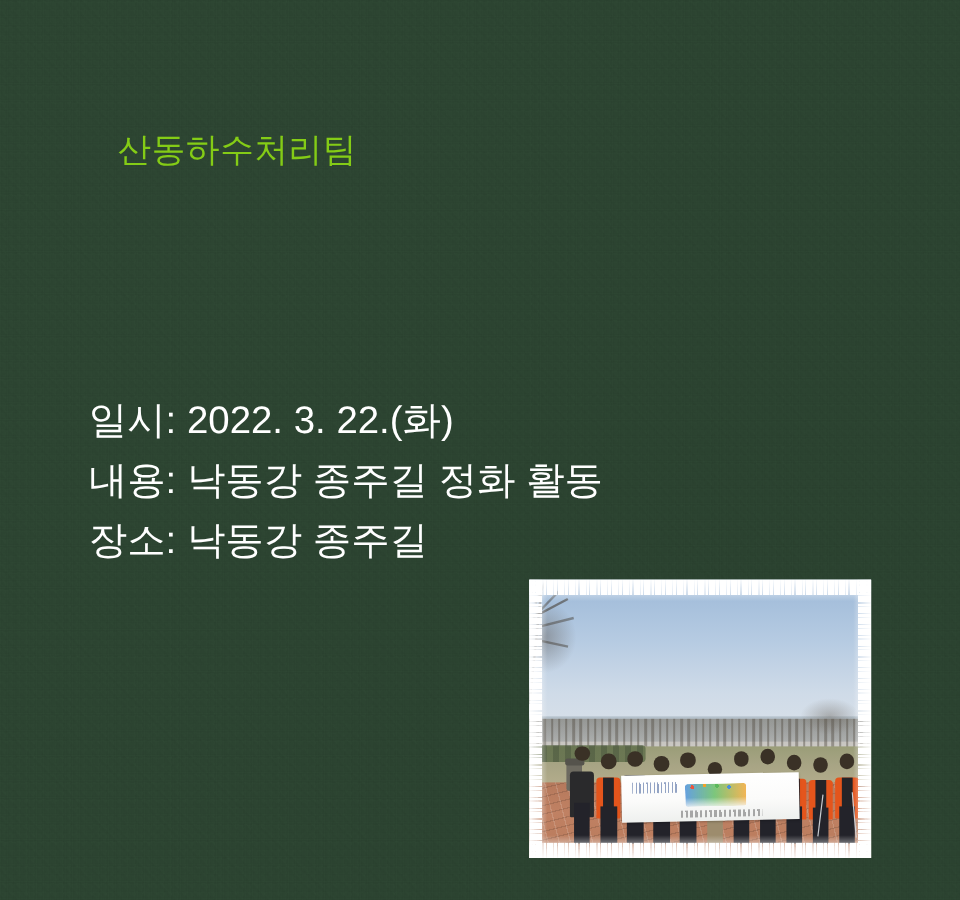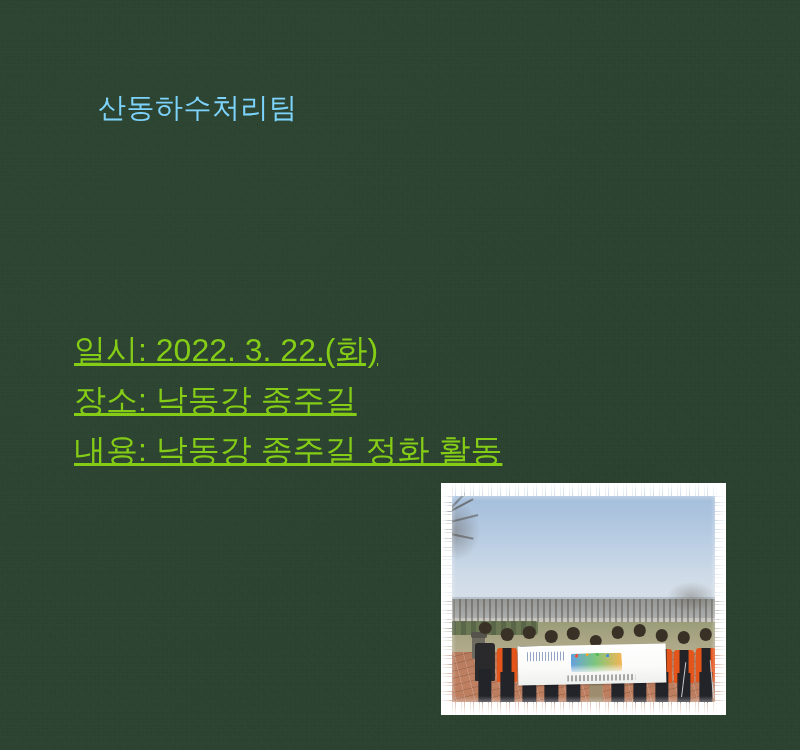--- a/index.html
+++ b/index.html
@@ -34,48 +34,47 @@
       radial-gradient(circle at 22% 28%, rgba(255,255,255,.035), rgba(0,0,0,0) 55%),
       radial-gradient(circle at 78% 72%, rgba(0,0,0,.06), rgba(0,0,0,0) 60%);
     background-size: 6px 6px, 7px 7px, 11px 11px, 100% 100%, 100% 100%;
     mix-blend-mode: overlay;
   }
 
   
   #subtitle {
     position: absolute;
     left: 98px;
-    top: 90px;
+    top: 107px;
     font-size: 28px;
     line-height: 1.25;
     letter-spacing: .5px;
-    color: #7dd3fc;
+    color: #84cc16;
     white-space: nowrap;
   }
 
   #title {
     position: absolute;
     left: 230px;
     top: 176px;
     font-size: 46px;
     line-height: 1.2;
     letter-spacing: 1px;
     color: #e8951f;
     white-space: nowrap;
   }
 
   #details {
     position: absolute;
     left: 74px;
     top: 325px;
-    color: #84cc16;
+    color: #ffffff;
     font-size: 32px;
     line-height: 50px;
     white-space: nowrap;
-    text-decoration: underline;
   }
   .detail-line {
     display: block;
   }
 
   
   #photo-frame {
     position: absolute;
     left: 441px;
     top: 483px;
@@ -365,22 +364,22 @@
 
 <div id="slide">
 
   <div id="slide-texture"></div>
 
   <div id="subtitle">산동하수처리팀</div>
 
 
   <div id="details">
     <span class="detail-line">일시: 2022. 3. 22.(화)</span>
+    <span class="detail-line">내용: 낙동강 종주길 정화 활동</span>
     <span class="detail-line">장소: 낙동강 종주길</span>
-    <span class="detail-line">내용: 낙동강 종주길 정화 활동</span>
   </div>
 
   <div id="photo-frame">
     <div id="photo">
 
       <div class="sky"></div>
       <div class="hills"></div>
       <div class="treeline"></div>
       <div class="field"></div>
       <div class="hedge"></div>

